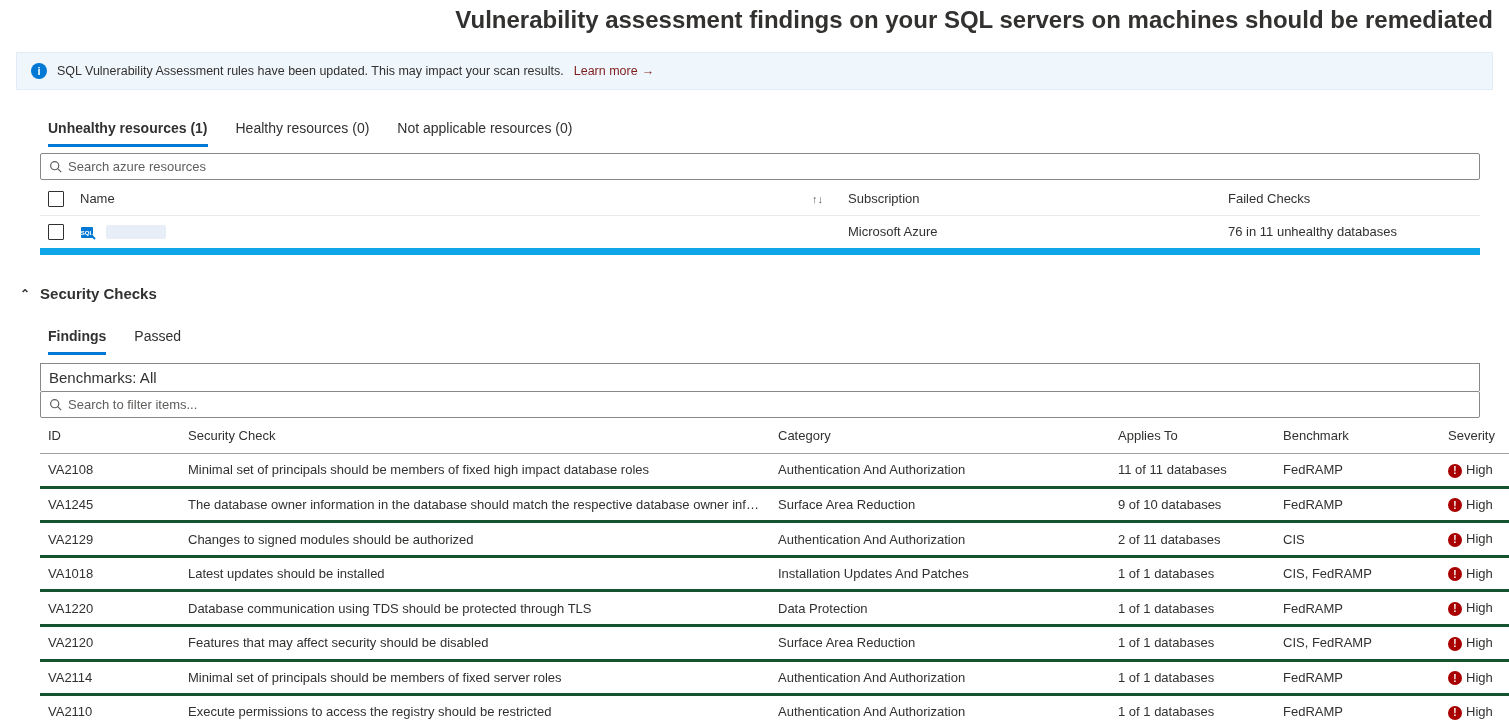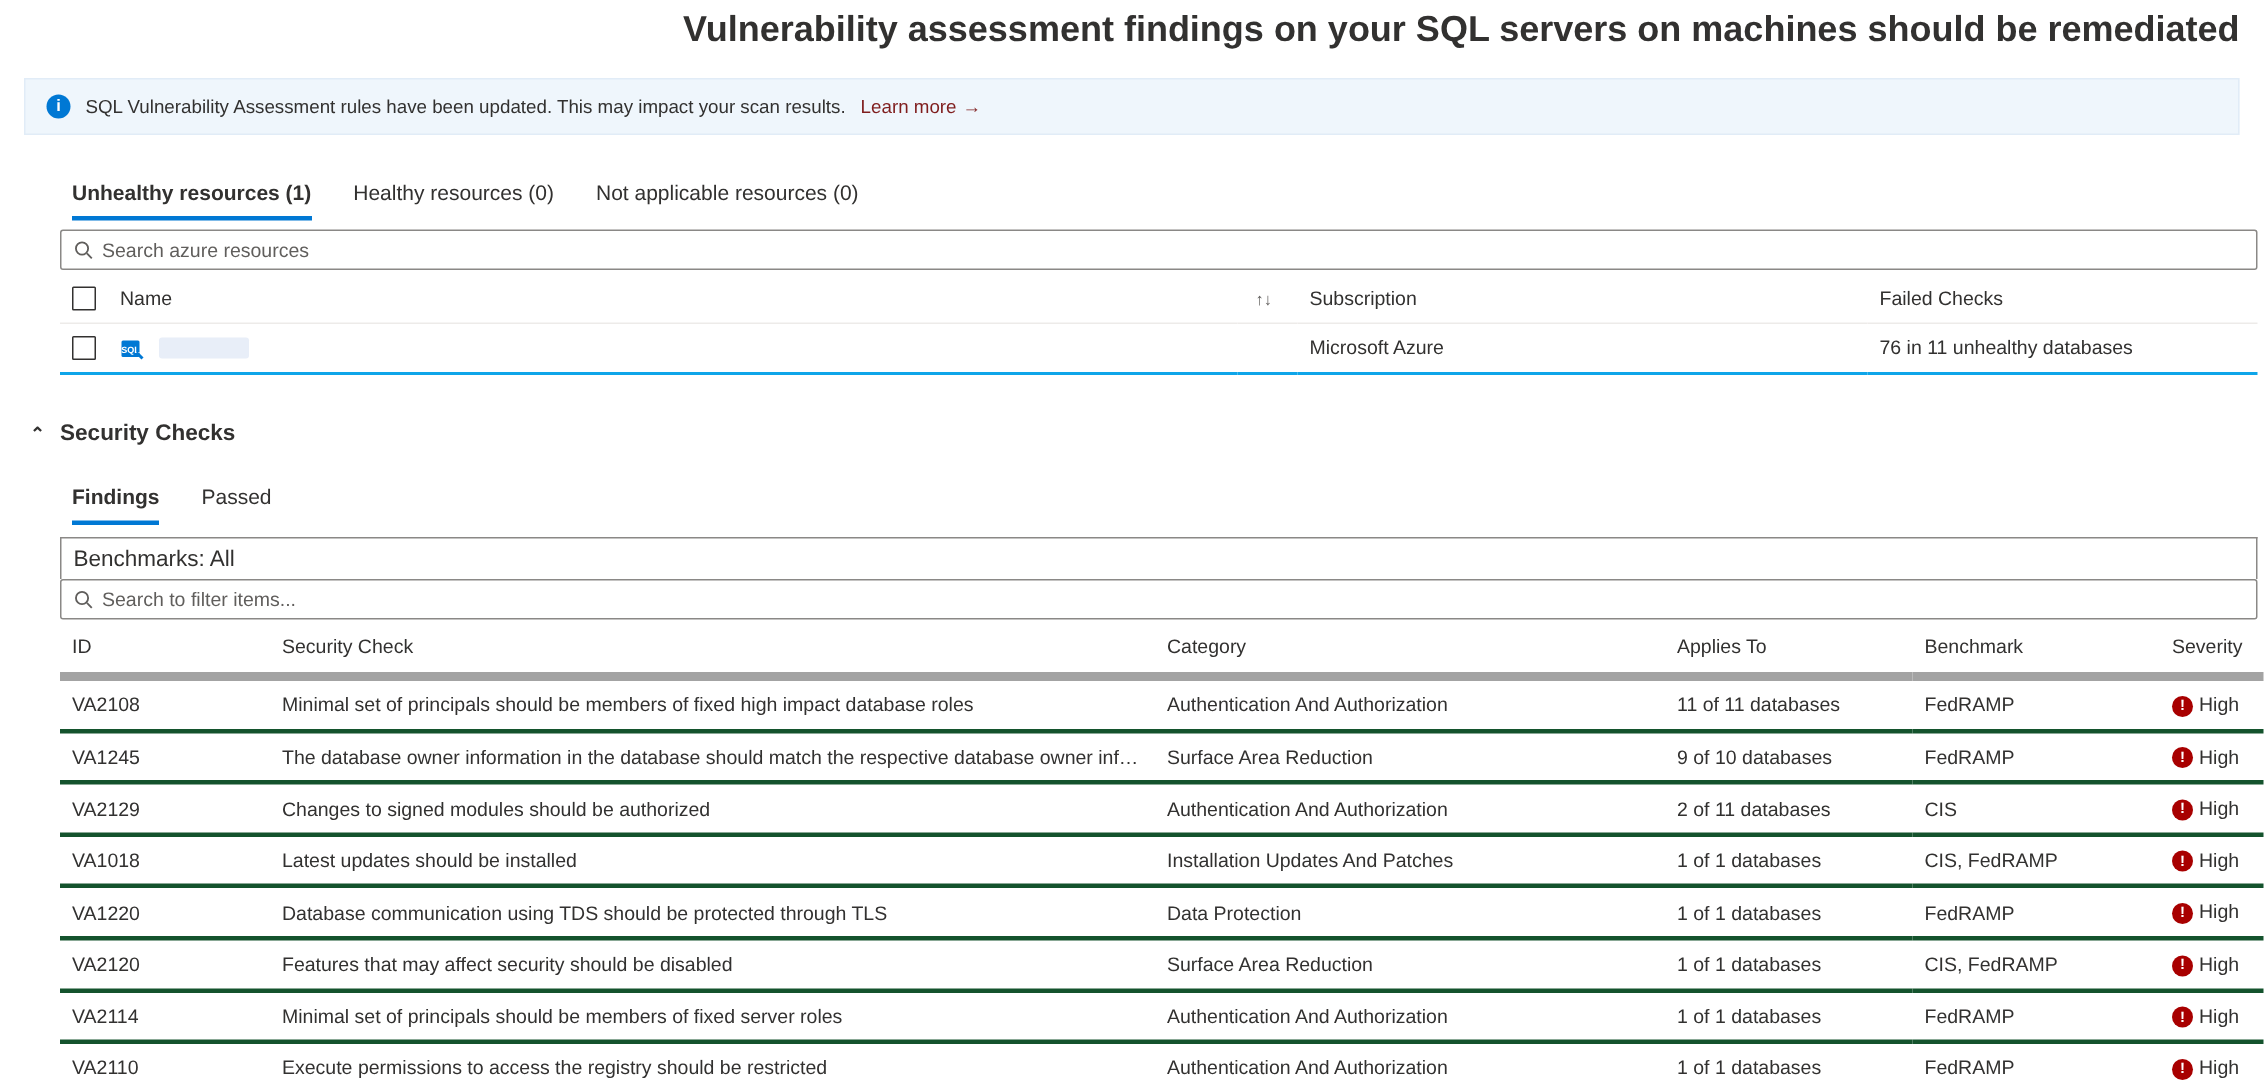--- a/index.html
+++ b/index.html
@@ -31,21 +31,21 @@
     background: #0078d4;
     border-radius: 50%;
     color: #fff;
     font-weight: bold;
     font-size: 11px;
     display: flex; align-items: center; justify-content: center;
     flex-shrink: 0;
   }
   .learn-more { color: #7f1d1d; }
   .learn-more .arrow { margin-left: 4px; }
-  .section { padding: 0 4px 0 40px; }
+  .section { padding: 0 29px 0 40px; }
   .tabs {
     display: flex;
     gap: 28px;
     padding: 18px 8px 0 8px;
     font-size: 14px;
   }
   .tab { padding-bottom: 8px; cursor: pointer; }
   .tab.active {
     font-weight: 600;
     border-bottom: 3px solid #0078d4;
@@ -72,21 +72,21 @@
   .resource-table { width: 100%; border-collapse: collapse; margin-top: 0; }
   .resource-table th {
     text-align: left;
     font-weight: 400;
     font-size: 13px;
     padding: 10px 8px 8px 8px;
     border-bottom: 1px solid #edebe9;
   }
   .resource-table td {
     padding: 8px;
-    border-bottom: 2px solid #0ea5e9;
+    border-bottom: 7px solid #0ea5e9;
   }
   .checkbox {
     width: 16px; height: 16px;
     border: 1px solid #323130;
     border-radius: 1px;
     display: inline-block;
     vertical-align: middle;
   }
   .sql-icon {
     width: 16px; height: 16px;
@@ -121,21 +121,21 @@
   .findings-table {
     width: 100%;
     border-collapse: collapse;
     table-layout: fixed;
   }
   .findings-table th {
     text-align: left;
     font-weight: 400;
     font-size: 13px;
     padding: 10px 8px;
-    border-bottom: 6px solid #a3a3a3;
+    border-bottom: 1px solid #a3a3a3;
   }
   .findings-table td {
     padding: 8px;
     border-bottom: 3px solid #14532d;
     white-space: nowrap;
     overflow: hidden;
     text-overflow: ellipsis;
   }
   .sev-icon {
     width: 14px; height: 14px;

